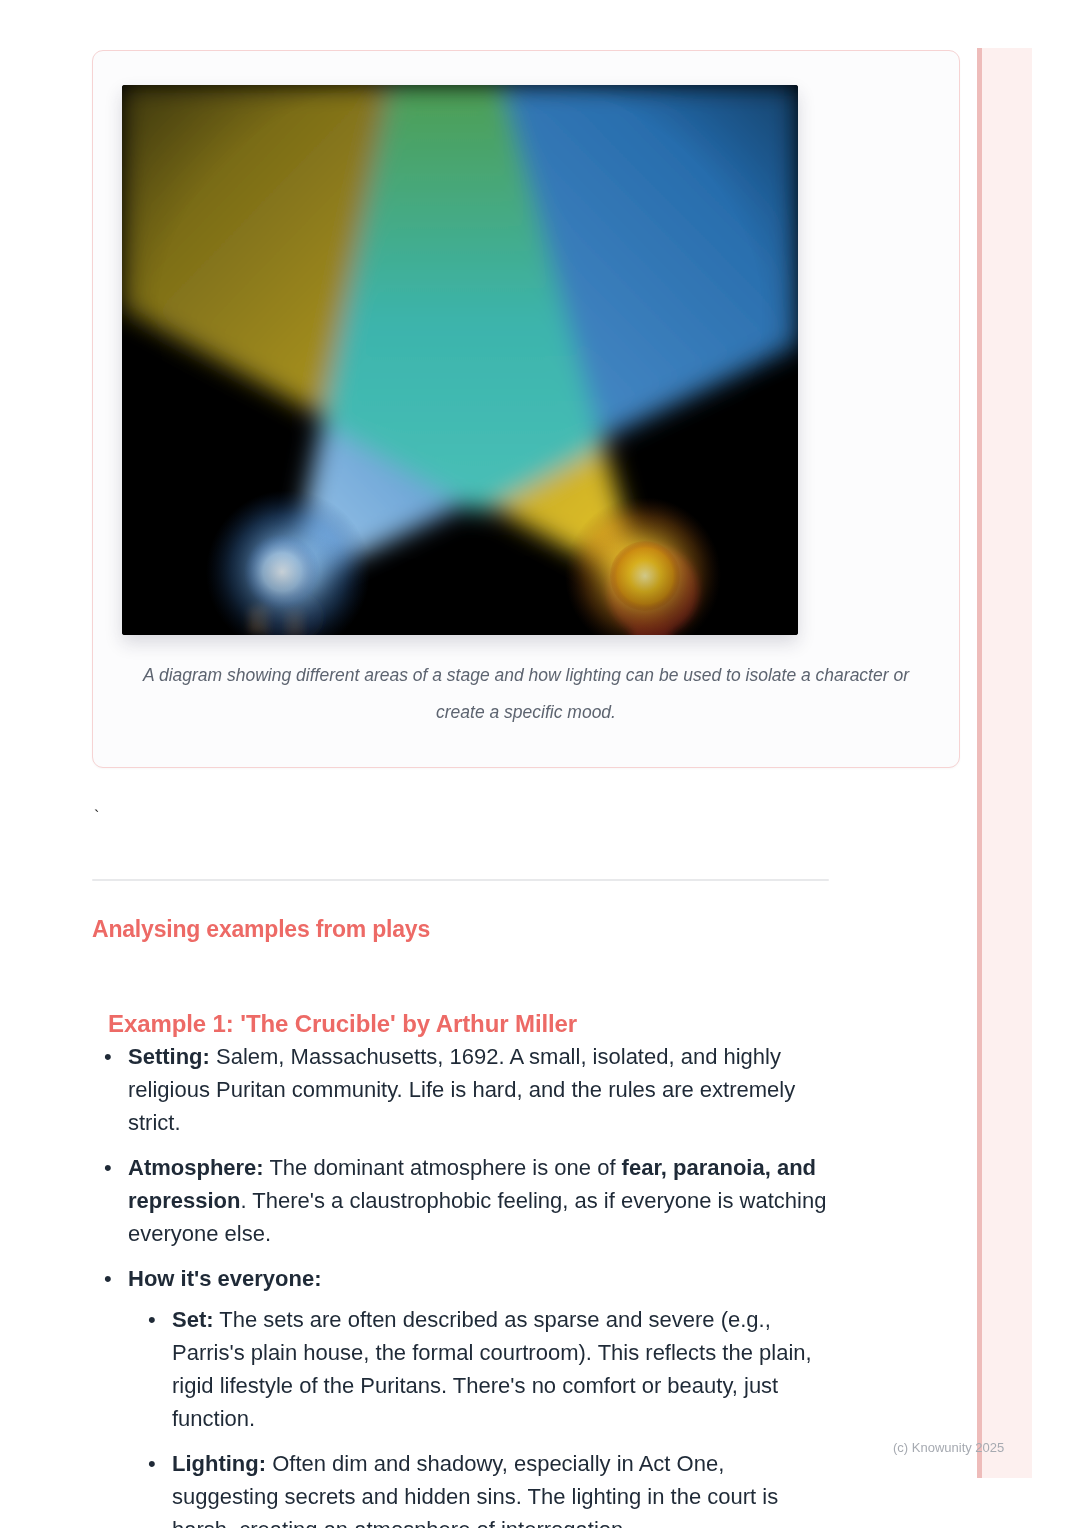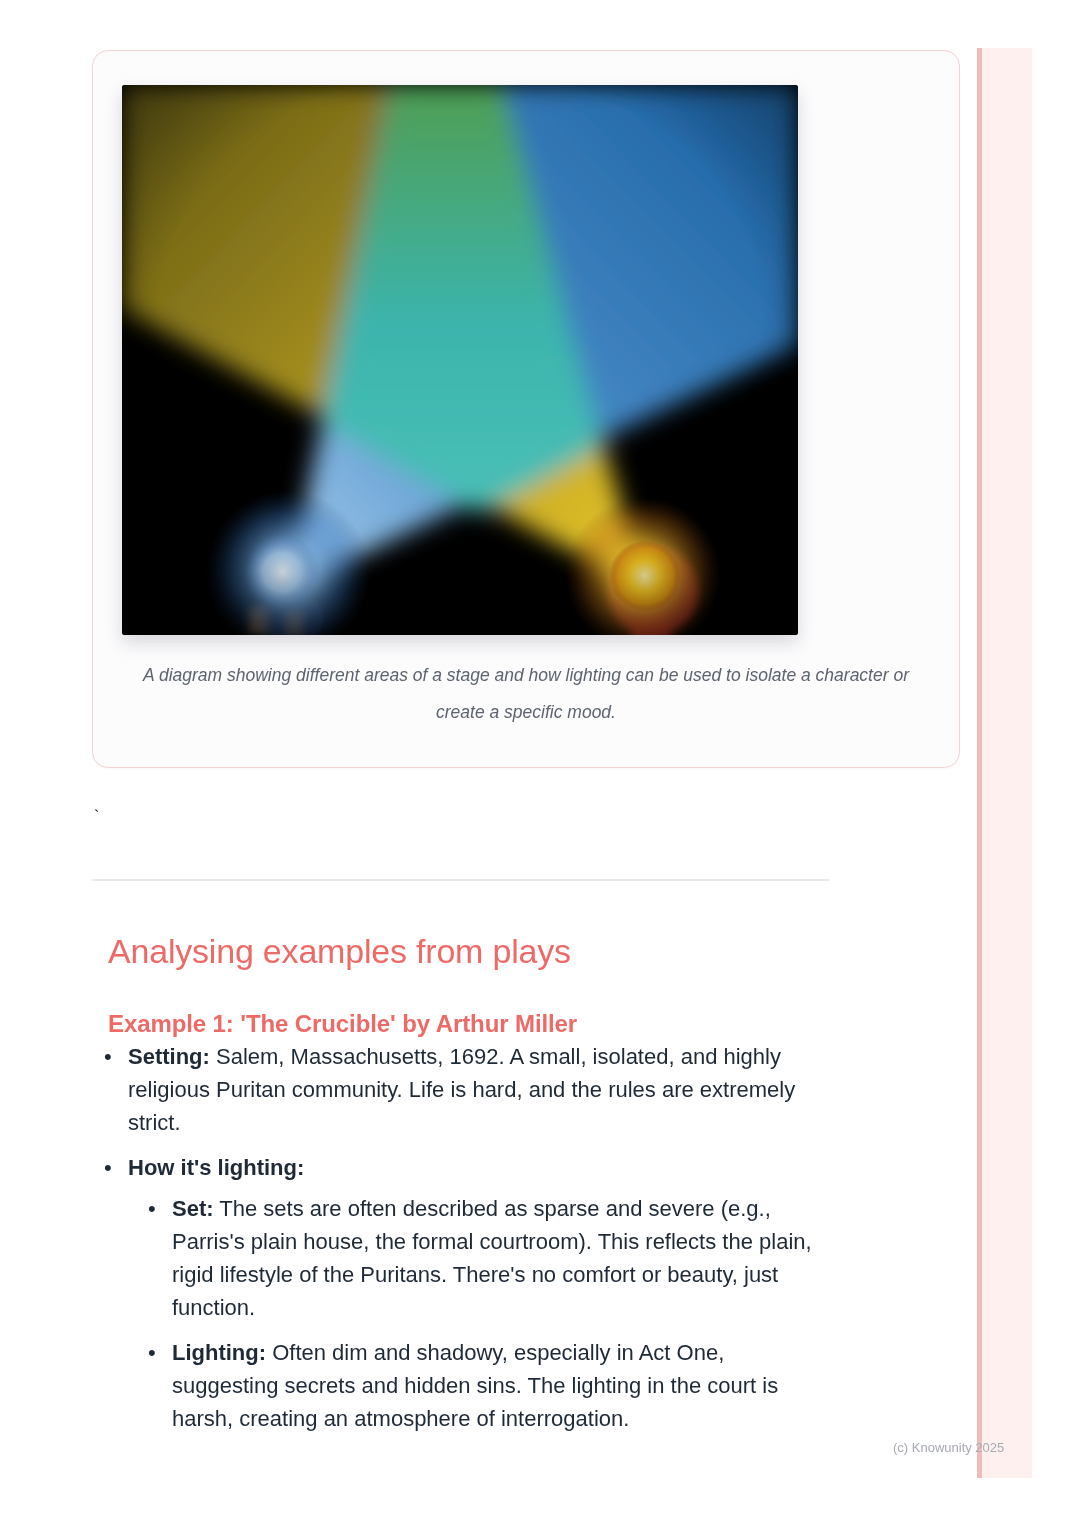--- a/index.html
+++ b/index.html
@@ -4,42 +4,42 @@
 <style>
   html,body{margin:0;padding:0;}
   body{
     width:1080px;height:1528px;position:relative;overflow:hidden;
     background:#ffffff;font-family:"Liberation Sans",sans-serif;
     -webkit-font-smoothing:antialiased;
   }
   .card{
     position:absolute;left:92px;top:50px;width:868px;height:718px;
     box-sizing:border-box;background:#fcfcfd;
-    border:1px solid var(--card-border,#f6d3d3);border-radius:16px;
+    border:1px solid var(--card-border,#f6d3d3);border-radius:11px;
     box-shadow:0 1px 2px rgba(0,0,0,.03);
   }
   .photo{
     position:absolute;left:29px;top:34px;width:676px;height:550px;
     background:var(--photo-bg,#000);border-radius:3px;overflow:hidden;
     box-shadow:0 8px 18px rgba(30,30,60,.16);
   }
   .photo svg{display:block;width:100%;height:100%;}
   .caption{
     position:absolute;left:48px;right:48px;top:606px;margin:0;
     text-align:center;font-style:italic;font-size:17.5px;line-height:37px;
     color:var(--caption,#5d6470);
   }
   .stray{position:absolute;left:94px;top:808px;margin:0;font-size:16px;color:#2b2b2b;}
   .divider{
     position:absolute;left:92px;top:879px;width:737px;margin:0;border:none;
     border-top:2px solid var(--divider,#e8e9eb);border-radius:2px;
   }
   h2.section-heading{
-    position:absolute;left:92px;top:916px;margin:16px;
-    font-size:34px;font-weight:400;letter-spacing:-.2px;
+    position:absolute;left:92px;top:916px;margin:0;
+    font-size:23px;font-weight:700;letter-spacing:-.2px;
     color:var(--accent,#ed6a66);
   }
   h3.example-heading{
     position:absolute;left:92px;top:994px;margin:16px;
     font-size:24px;font-weight:700;letter-spacing:-.1px;
     color:var(--accent,#ed6a66);
   }
   ul.bullets{
     position:absolute;left:92px;top:1040px;width:737px;margin:0;padding:0;
     list-style:none;font-size:22px;line-height:33px;color:var(--text,#1f2a37);
@@ -152,21 +152,24 @@
 
   <h2 class="section-heading">Analysing examples from plays</h2>
 
   <h3 class="example-heading">Example 1: 'The Crucible' by Arthur Miller</h3>
 
   <ul class="bullets">
     <li>
       <span><b>Setting:</b> Salem, Massachusetts, 1692. A small, isolated, and highly religious Puritan community. Life is hard, and the rules are extremely strict.</span>
     </li>
     <li>
-      <span><b>How it's lighting:</b></span>
+      <span><b>Atmosphere:</b> The dominant atmosphere is one of <b>fear, paranoia, and repression</b>. There's a claustrophobic feeling, as if everyone is watching everyone else.</span>
+    </li>
+    <li>
+      <span><b>How it's everyone:</b></span>
       <ul>
         <li>
           <span><b>Set:</b> The sets are often described as sparse and severe (e.g., Parris's plain house, the formal courtroom). This reflects the plain, rigid lifestyle of the Puritans. There's no comfort or beauty, just function.</span>
         </li>
         <li>
           <span><b>Lighting:</b> Often dim and shadowy, especially in Act One, suggesting secrets and hidden sins. The lighting in the court is harsh, creating an atmosphere of interrogation.</span>
         </li>
       </ul>
     </li>
   </ul>

